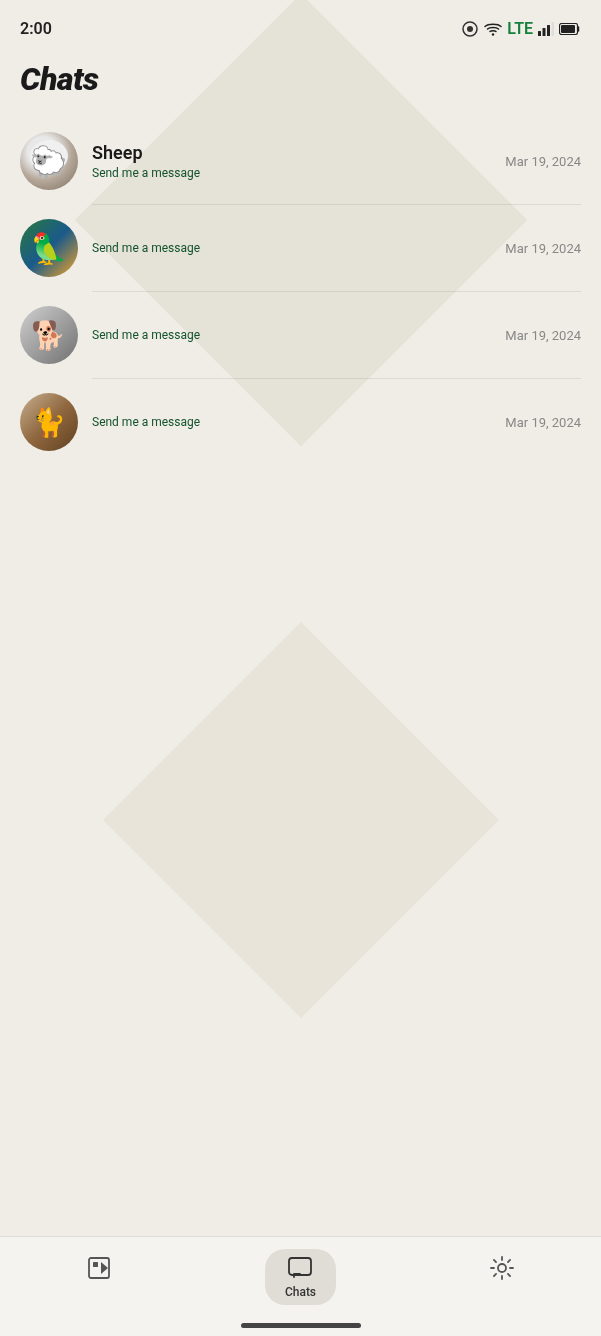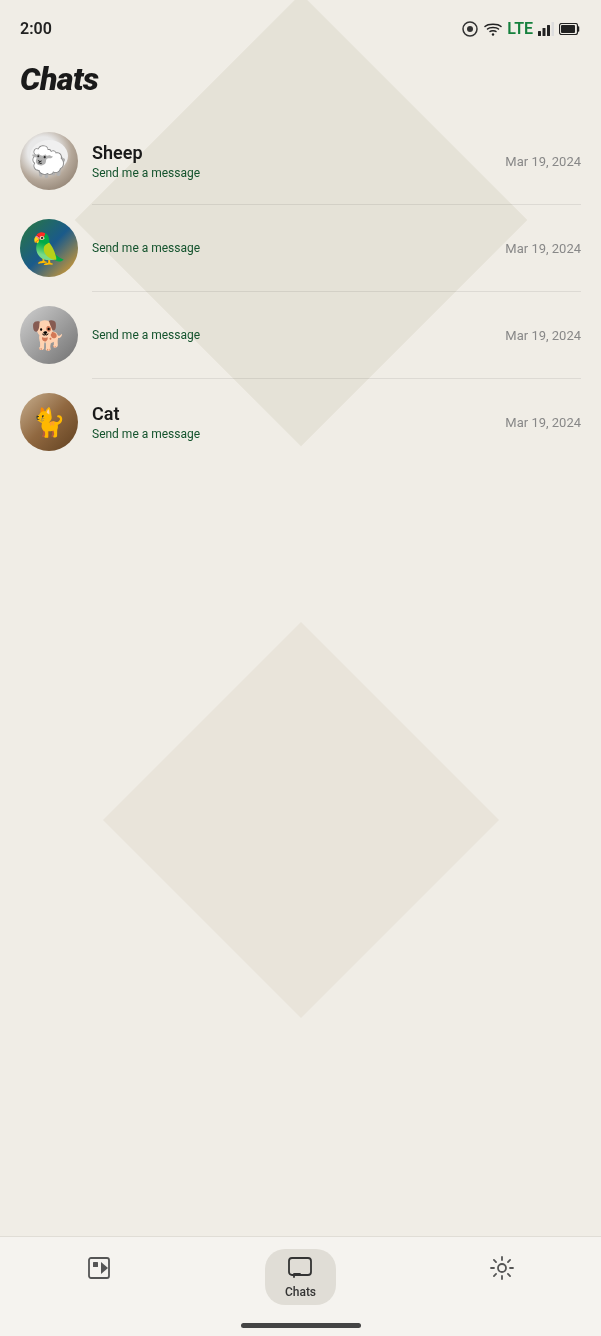--- a/index.html
+++ b/index.html
@@ -327,21 +327,20 @@
     <div class="chat-info">
       <div class="chat-preview">Send me a message</div>
     </div>
     <div class="chat-date">Mar 19, 2024</div>
   </div>
   <div class="divider"></div>
 
   <div class="chat-item">
     <div class="avatar avatar-cat"></div>
     <div class="chat-info">
-      <div class="chat-name">Cat</div>
       <div class="chat-preview">Send me a message</div>
     </div>
     <div class="chat-date">Mar 19, 2024</div>
   </div>
 
 </div>
 
 <nav class="bottom-nav">
 
   <div class="nav-item">

